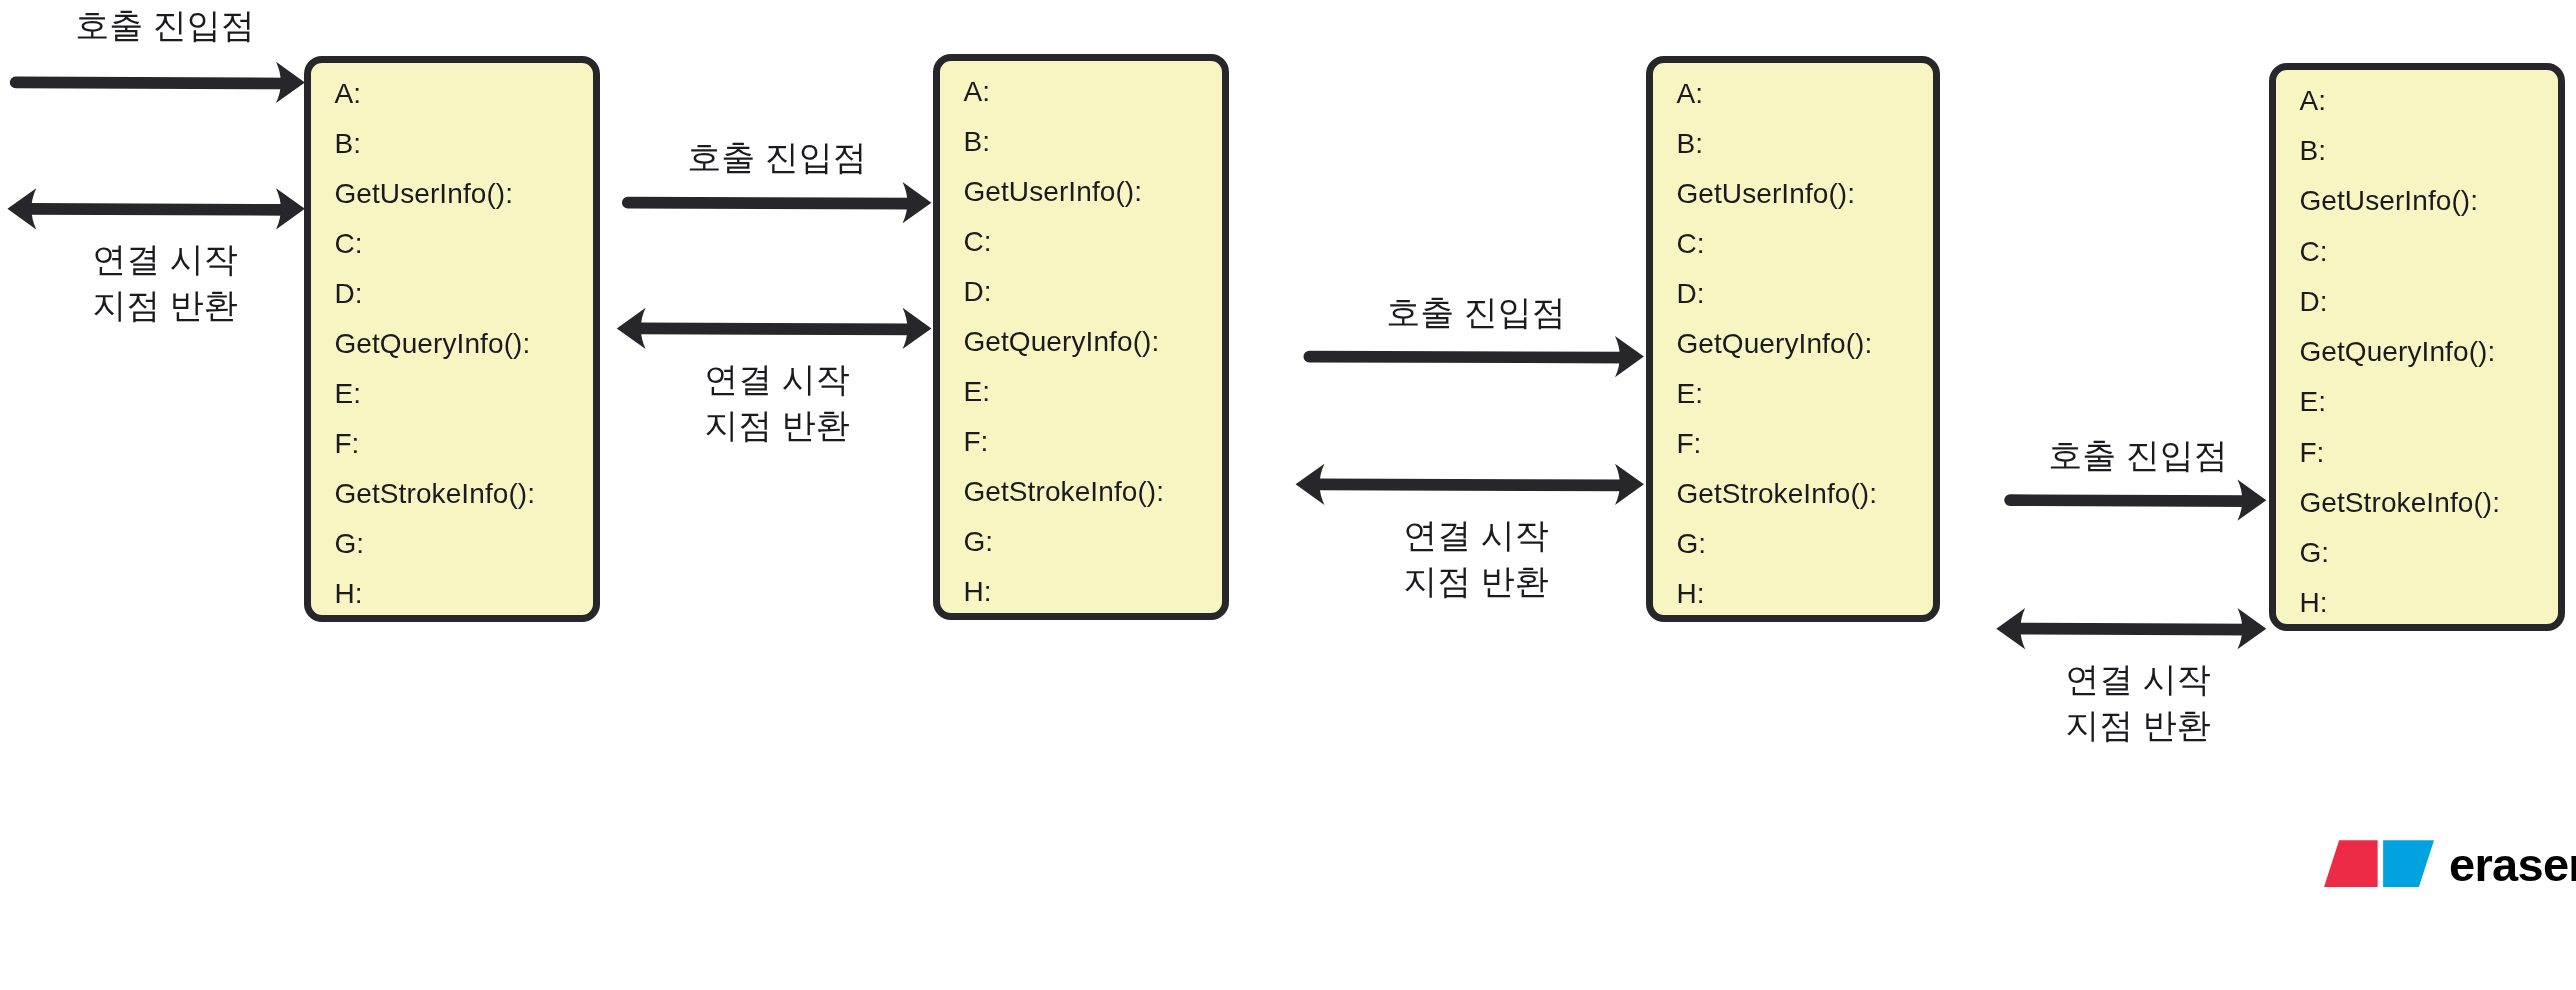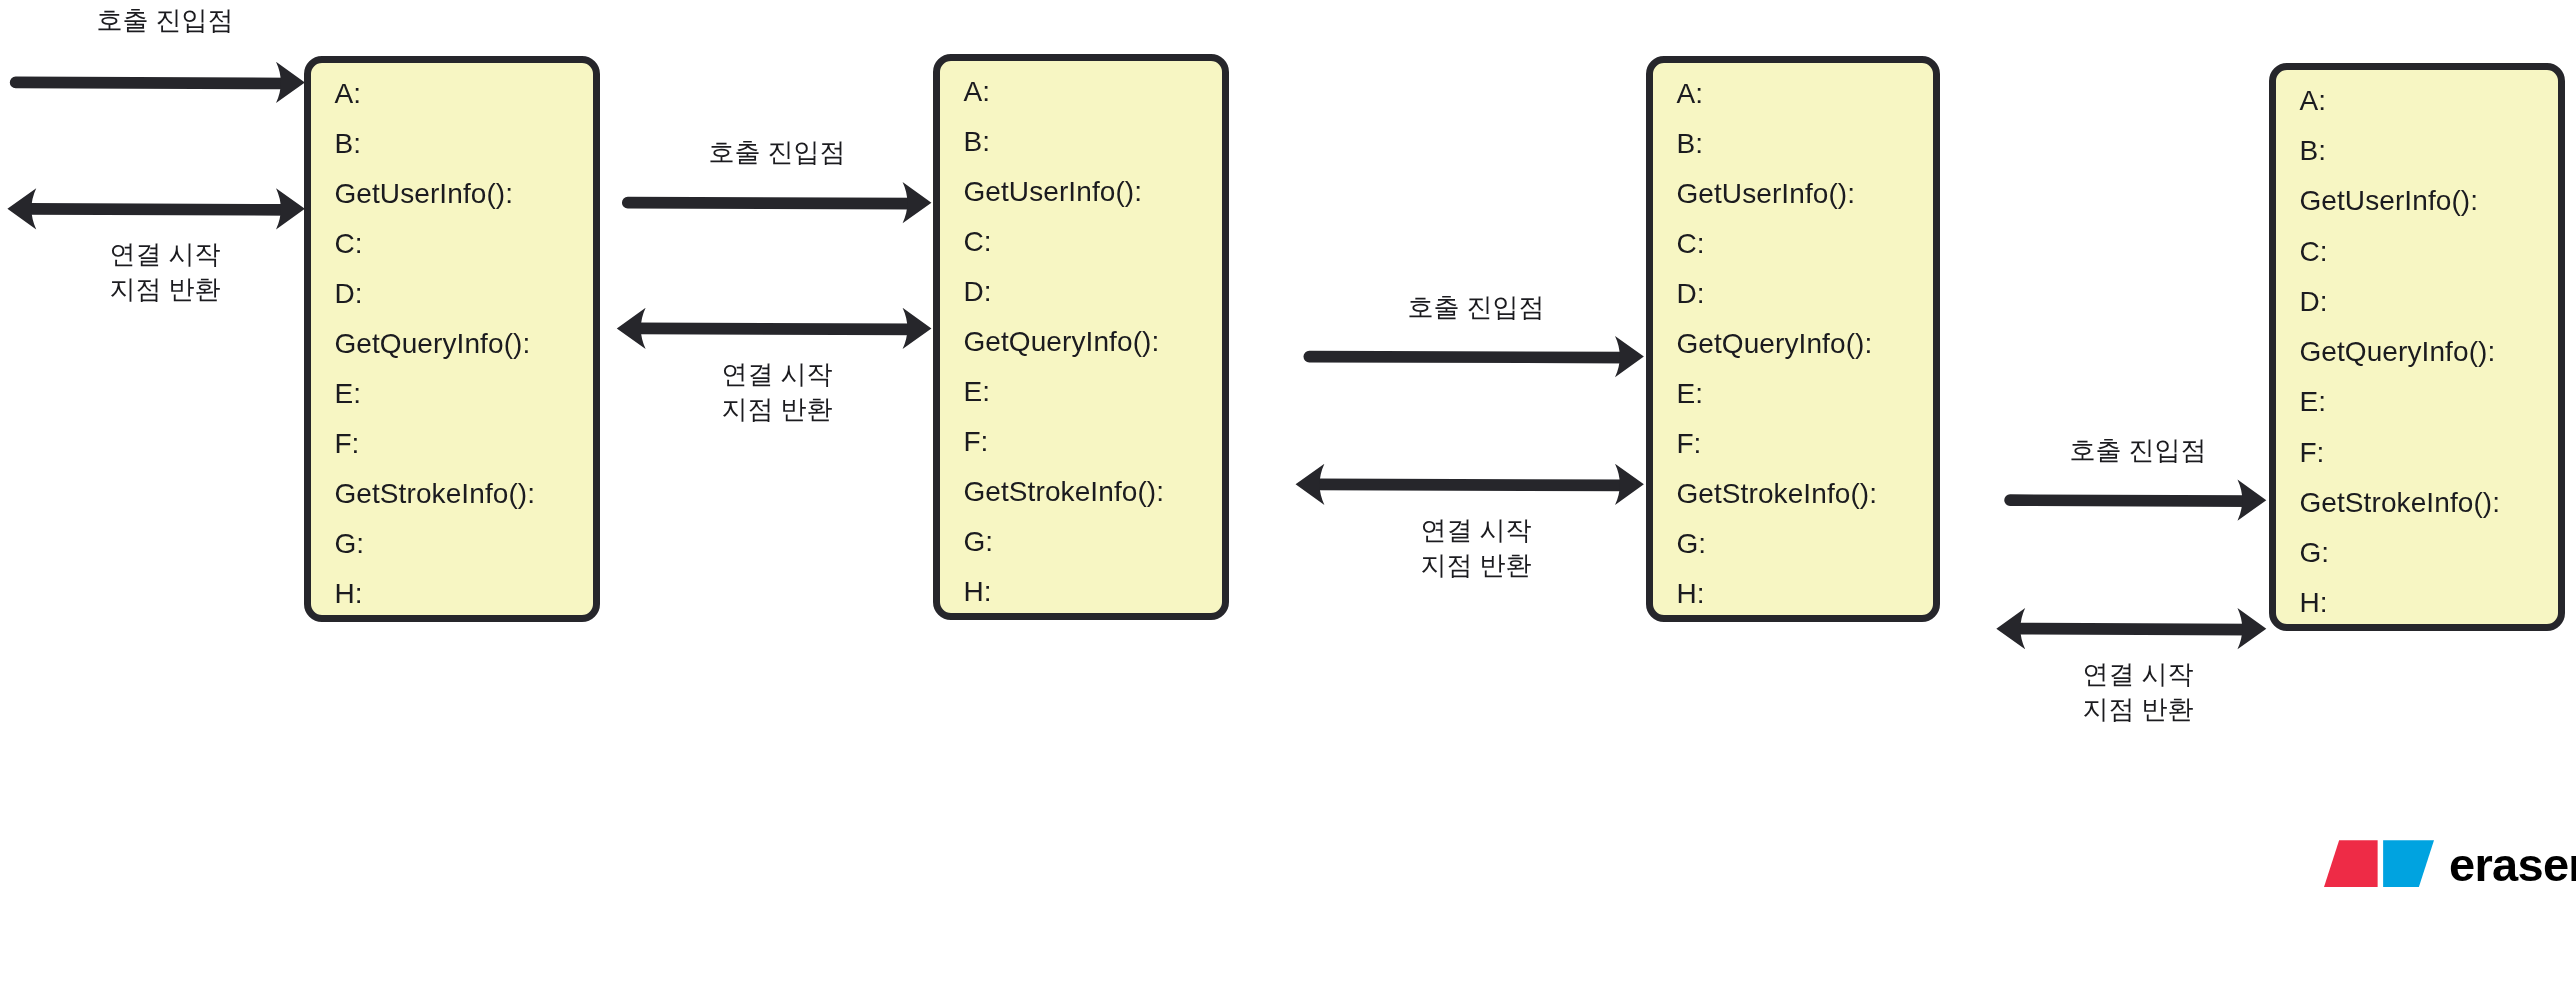--- a/index.html
+++ b/index.html
@@ -41,21 +41,21 @@
     font-family: "Liberation Sans", "DejaVu Sans", sans-serif;
     font-size: 28px;
     line-height: 1.0;
     color: #1b1b1f;
     white-space: nowrap;
     letter-spacing: 0.1px;
   }
   .edge-label {
     position: absolute;
     font-family: "Liberation Sans", "DejaVu Sans", sans-serif;
-    font-size: 26px;
+    font-size: 34px;
     line-height: 1.35;
     color: #22222a;
     text-align: center;
     white-space: pre-line;
     transform: translateX(-50%);
   }
   #eraser-logo {
     position: absolute;
     display: flex;
     align-items: center;

